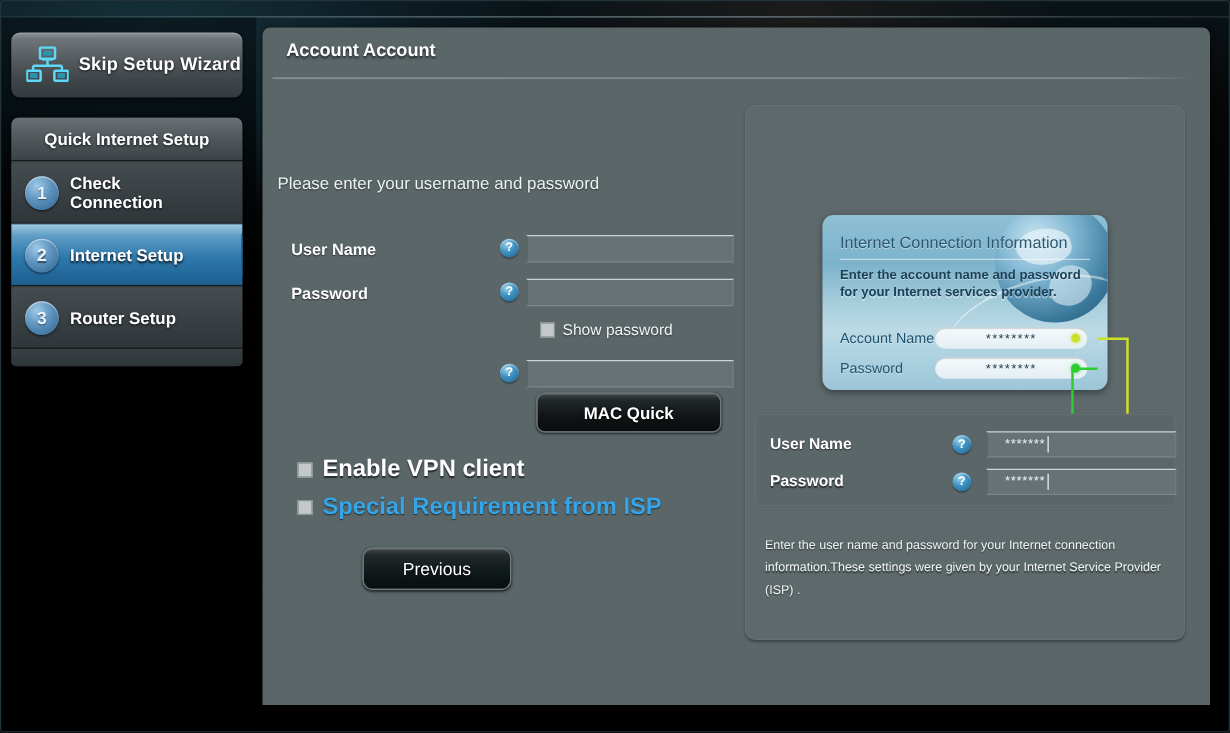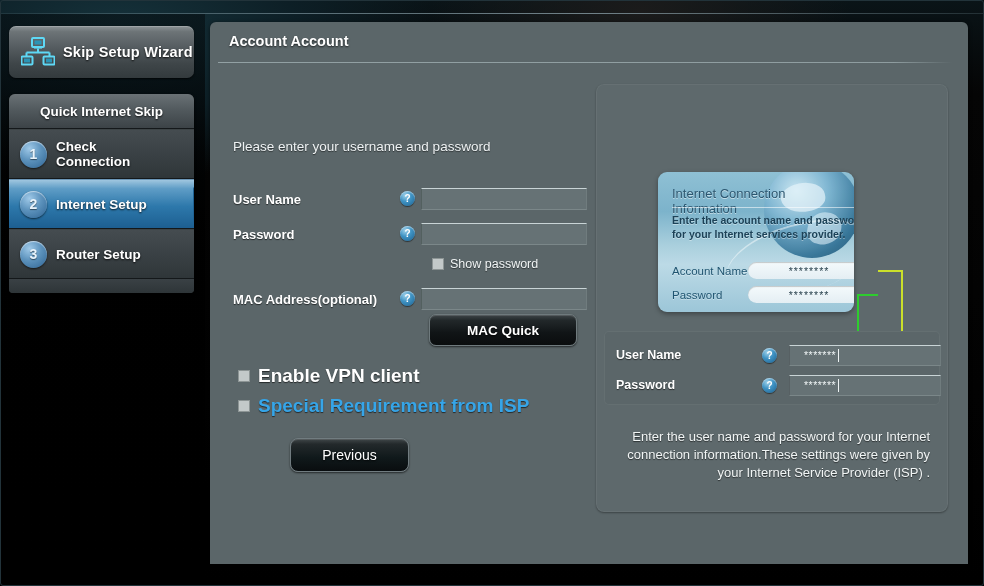--- a/index.html
+++ b/index.html
@@ -163,21 +163,21 @@
   }
 
   
   #form-col {
     position: absolute;
     left: 12px; top: 70px;
     width: 372px; height: 420px;
   }
   #form-intro {
     position: absolute;
-    left: 11px; top: 47px;
+    left: 0; top: 47px;
     color: #eef2f3;
     font-size: 13.5px;
     text-shadow: 0 1px 1px rgba(0,0,0,.5);
   }
 
   .frow { position: absolute; height: 24px; display: flex; align-items: center; }
   .flabel {
     color: #fff;
     font-size: 13px;
     font-weight: bold;
@@ -285,21 +285,21 @@
     left: 386px; top: 62px;
     width: 352px; height: 428px;
     border-radius: 8px;
     background: #5e696c;
     box-shadow: inset 0 0 0 1px rgba(255,255,255,.05), 0 1px 2px rgba(0,0,0,.35);
   }
 
   #info-card {
     position: absolute;
     left: 62px; top: 88px;
-    width: 196px; height: 140px;
+    width: 228px; height: 140px;
     border-radius: 9px;
     overflow: hidden;
     background: linear-gradient(180deg, #8fc0d4 0%, #7cb3cb 28%, #a9cfdd 52%, #bcdae6 66%, #9cc6d8 100%);
     box-shadow: 0 2px 5px rgba(0,0,0,.35);
   }
   #info-globe {
     position: absolute;
     right: -6px; top: -10px;
     width: 96px; height: 96px;
     border-radius: 50%;
@@ -433,24 +433,23 @@
     width: 1px; height: 13px;
     background: #eef3f4;
     margin-left: 2px;
   }
 
   #help-text {
     position: absolute;
     left: 16px; top: 344px;
     width: 318px;
     color: #f1f5f5;
-    font-size: 13px;
+    font-size: 10px;
     line-height: 18px;
     text-shadow: 0 1px 1px rgba(0,0,0,.55);
-    text-align: right;
   }
 
   #connectors { position: absolute; left: 0; top: 0; width: 352px; height: 428px; pointer-events: none; }
 </style>
 </head>
 <body>
 
 <div id="screen">
 
   <div id="top-rule"></div>
@@ -465,21 +464,21 @@
         <path d="M17 11.5 v4 M5.5 15.5 h23 M5.5 15.5 v4 M28.5 15.5 v4" stroke="#5ed8f5" stroke-width="2" fill="none"></path>
         <rect x="0.5" y="19.5" width="11" height="8" rx="1" fill="none" stroke="#5ed8f5" stroke-width="2"></rect>
         <rect x="3" y="21.5" width="6" height="4" fill="#2b94b5"></rect>
         <rect x="22.5" y="19.5" width="11" height="8" rx="1" fill="none" stroke="#5ed8f5" stroke-width="2"></rect>
         <rect x="25" y="21.5" width="6" height="4" fill="#2b94b5"></rect>
       </svg>
       <span class="lbl">Skip Setup Wizard</span>
     </div>
 
     <div id="qis-panel">
-      <div id="qis-header">Quick Internet Skip</div>
+      <div id="qis-header">Quick Internet Setup</div>
 
       <div class="qis-step">
         <div class="qis-num">1</div>
         <div class="qis-label">Check<br>Connection</div>
       </div>
 
       <div class="qis-step active">
         <div class="qis-num">2</div>
         <div class="qis-label">Internet Setup</div>
       </div>
@@ -512,23 +511,20 @@
         <span class="flabel">Password</span>
       </div>
       <div class="qmark" style="left:178px; top:134px;">?</div>
       <input class="finput" style="left: 199px; top: 131px;" value="">
 
       <div id="show-pw-row">
         <input type="checkbox" class="cbox" style="">
         <span class="txt">Show password</span>
       </div>
 
-      <div class="frow" style="left:11px; top:195px;">
-        <span class="flabel">MAC Address(optional)</span>
-      </div>
       <div class="qmark" style="left:178px; top:199px;">?</div>
       <input class="finput" style="left: 199px; top: 196px;" value="">
 
       <button id="mac-clone-btn">MAC Quick</button>
 
       <div class="opt-row" id="vpn-row">
         <input type="checkbox" class="cbox" style="">
         <span class="otxt">Enable VPN client</span>
       </div>
 

